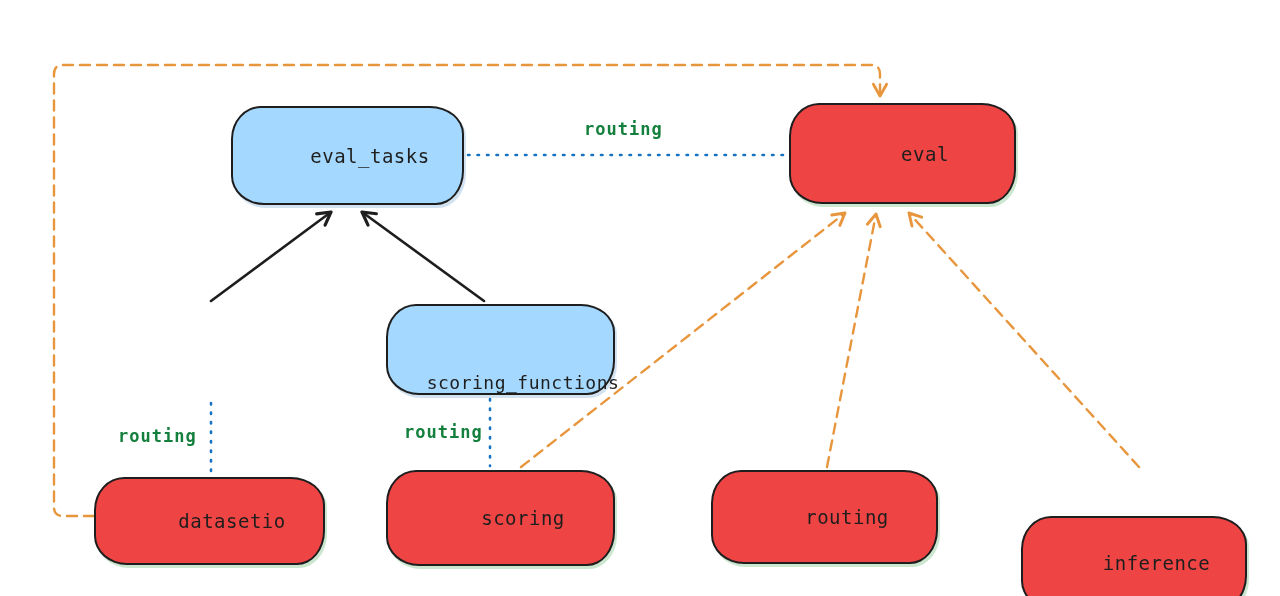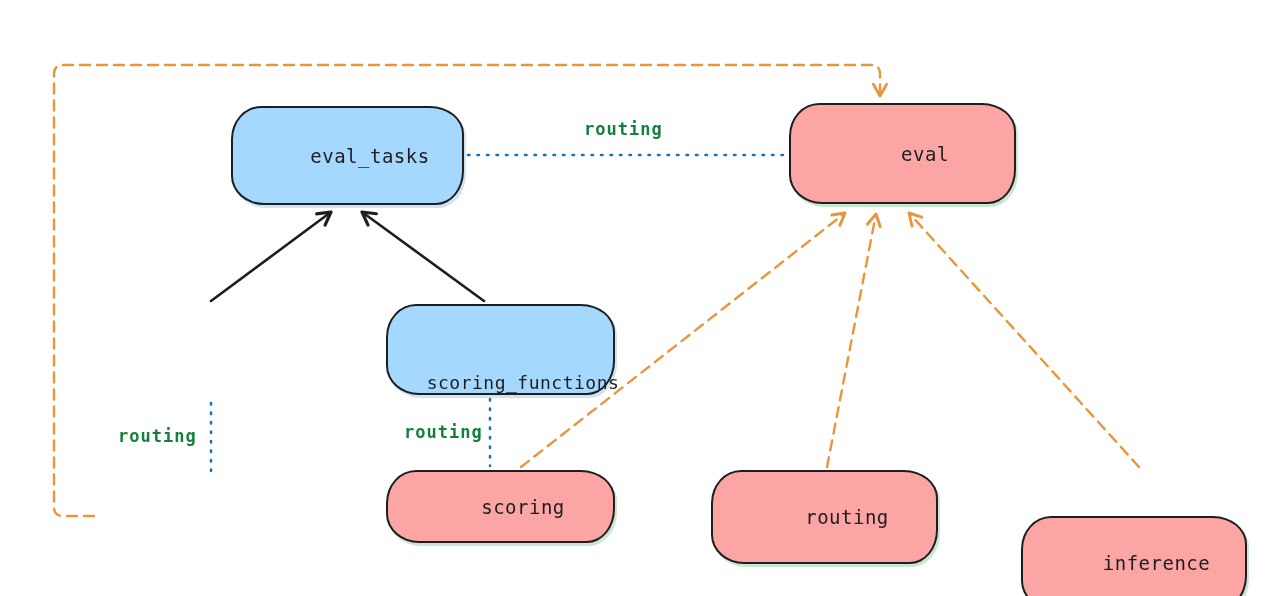--- a/index.html
+++ b/index.html
@@ -18,28 +18,28 @@
     display: flex;
     align-items: center;
     justify-content: center;
     font-size: 19px;
     color: #1e1e1e;
     letter-spacing: 0.5px;
     border-radius: 30px 34px 28px 33px / 33px 28px 34px 29px;
     padding-left: 45px;
   }
   .node.blue  { background: #a5d8ff; box-shadow: 2px 3px 0 rgba(110,160,205,0.30); }
-  .node.green { background: #fca5a5; box-shadow: 2px 3px 0 rgba(105,185,120,0.35); }
+  .node.green { background: #ef4444; box-shadow: 2px 3px 0 rgba(105,185,120,0.35); }
 
   .n-eval-tasks        { left: 231px; top: 106px; width: 233px; height: 99px;  }
   .n-eval              { left: 789px; top: 103px; width: 227px; height: 101px; }
   .n-datasets          { left: 96px;  top: 306px; width: 233px; height: 93px;  }
   .n-scoring-functions { left: 386px; top: 304px; width: 229px; height: 91px;  font-size: 18px; align-items: flex-end; }
   .n-datasetio         { left: 94px;  top: 477px; width: 231px; height: 88px;  }
-  .n-scoring           { left: 386px; top: 470px; width: 229px; height: 73px;  }
+  .n-scoring           { left: 386px; top: 470px; width: 229px; height: 96px;  }
   .n-agents            { left: 711px; top: 470px; width: 227px; height: 94px;  }
   .n-inference         { left: 1021px;top: 468px; width: 226px; height: 94px; margin-top: 48px;  }
 
   .edge-label {
     position: absolute;
     color: #15803d;
     font-size: 17px;
     font-weight: bold;
     letter-spacing: 1px;
   }
@@ -77,20 +77,23 @@
 
   <div class="node blue n-eval-tasks">
     <span>eval_tasks</span>
   </div>
   <div class="node green n-eval">
     <span>eval</span>
   </div>
   <div class="node blue n-scoring-functions">
     <span>scoring_functions</span>
   </div>
+  <div class="node green n-datasetio">
+    <span>datasetio</span>
+  </div>
   <div class="node green n-scoring">
     <span>scoring</span>
   </div>
   <div class="node green n-agents">
     <span>routing</span>
   </div>
   <div class="node green n-inference">
     <span>inference</span>
   </div>
 

